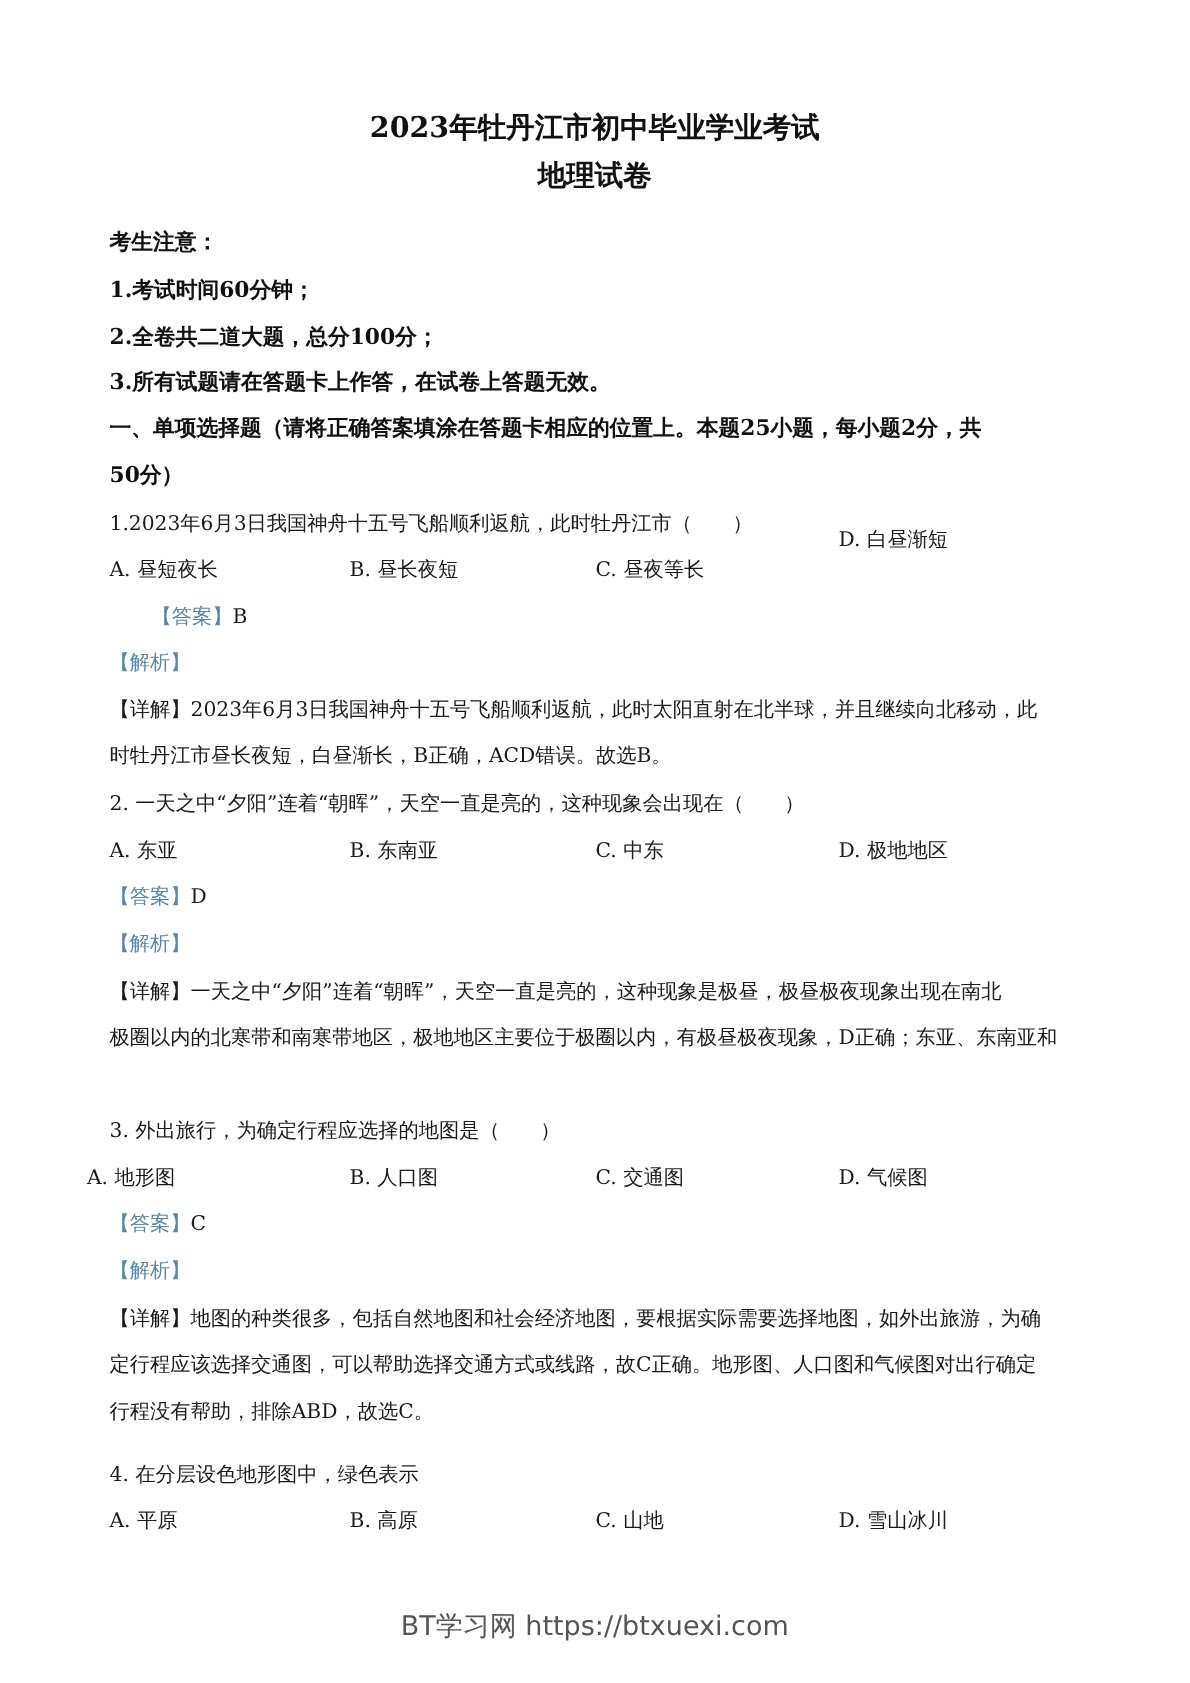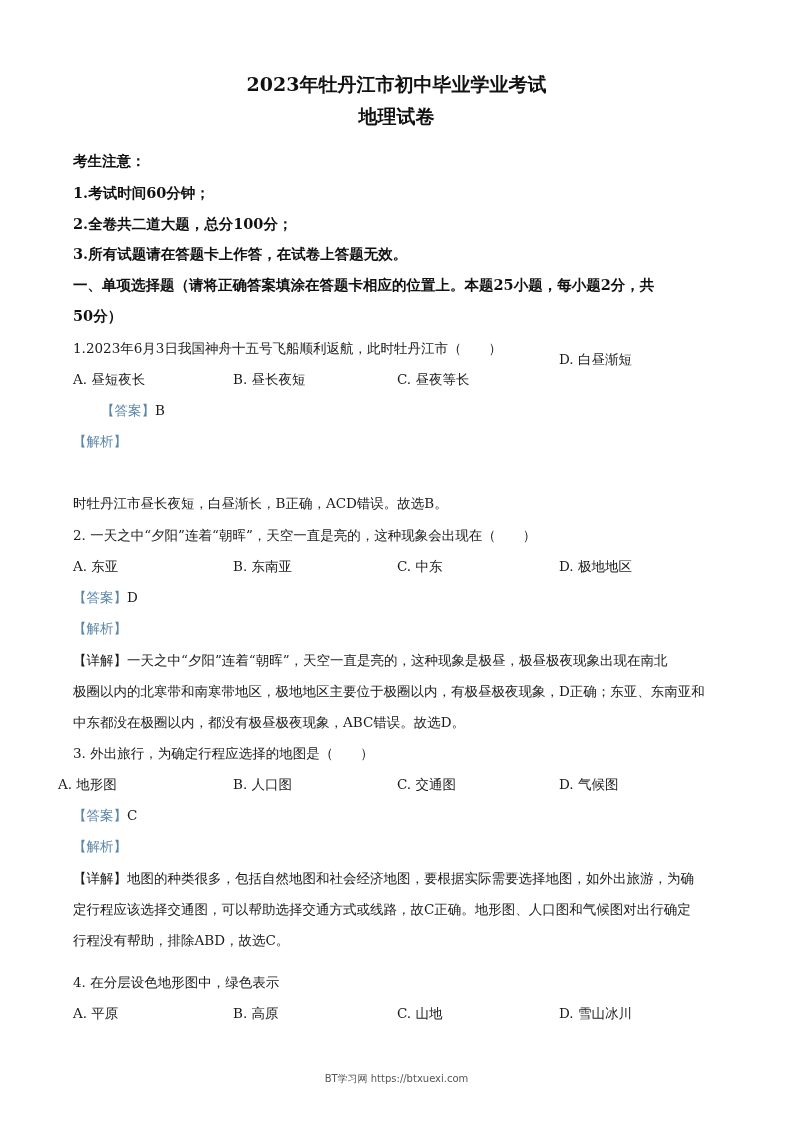--- a/index.html
+++ b/index.html
@@ -6,21 +6,21 @@
     body { width: 793px; height: 1122px; position: relative; overflow: hidden;
            font-family: "DejaVu Serif", "Liberation Serif", serif; color: #111; }
     .page { position: absolute; left: 0; top: 0; width: 661px; height: 1122px; }
     .title { position: absolute; left: 0; width: 793px; text-align: center;
              font-weight: bold; font-size: 19px; color: #111; }
     .line { position: absolute; left: 73px; font-size: 13.5px; white-space: nowrap; color: #1a1a1a; }
     .bold { font-weight: bold; font-size: 14.5px; color: #111; }
     .opt { position: absolute; font-size: 13.5px; white-space: nowrap; color: #1a1a1a; }
     .label { color: #5a86a8; }
     .footer { position: absolute; left: 0; width: 793px; top: 1072px; text-align: center;
-              font-family: "DejaVu Sans", "Liberation Sans", sans-serif; font-size: 10px; color: #555; }
+              font-family: "DejaVu Sans", "Liberation Sans", sans-serif; font-size: 18px; color: #555; }
   </style>
 </head>
 <body>
 
 <div class="page">
 
   <div class="title" style="top:72px;">2023年牡丹江市初中毕业学业考试</div>
   <div class="title" style="top:104px;">地理试卷</div>
 
   <div class="line bold" style="top:152px;">考生注意：</div>
@@ -32,36 +32,38 @@
 
   <div class="line" style="top:340px;">1.2023年6月3日我国神舟十五号飞船顺利返航，此时牡丹江市（　　）</div>
   <div class="opt" style="top:371px;left:73px;">A. 昼短夜长</div>
   <div class="opt" style="top:371px;left:233px;">B. 昼长夜短</div>
   <div class="opt" style="top:371px;left:397px;">C. 昼夜等长</div>
   <div class="opt" style="top:351px;left:559px;">D. 白昼渐短</div>
   <div class="line" style="top:402px;margin-left:28px;">
     <span class="label">【答案】</span><span>B</span>
   </div>
   <div class="line label" style="top:433px;">【解析】</div>
+  <div class="line" style="top:464px;">
+    <span>【详解】</span><span>2023年6月3日我国神舟十五号飞船顺利返航，此时太阳直射在北半球，并且继续向北移动，此</span>
+  </div>
   <div class="line" style="top:495px;">时牡丹江市昼长夜短，白昼渐长，B正确，ACD错误。故选B。</div>
 
   <div class="line" style="top:527px;">2. 一天之中“夕阳”连着“朝晖”，天空一直是亮的，这种现象会出现在（　　）</div>
   <div class="opt" style="top:558px;left:73px;">A. 东亚</div>
   <div class="opt" style="top:558px;left:233px;">B. 东南亚</div>
   <div class="opt" style="top:558px;left:397px;">C. 中东</div>
   <div class="opt" style="top:558px;left:559px;">D. 极地地区</div>
   <div class="line" style="top:589px;">
     <span class="label">【答案】</span><span>D</span>
   </div>
   <div class="line label" style="top:620px;">【解析】</div>
   <div class="line" style="top:652px;">
     <span>【详解】</span><span>一天之中“夕阳”连着“朝晖”，天空一直是亮的，这种现象是极昼，极昼极夜现象出现在南北</span>
   </div>
   <div class="line" style="top:683px;">极圈以内的北寒带和南寒带地区，极地地区主要位于极圈以内，有极昼极夜现象，D正确；东亚、东南亚和</div>
-  <div class="line" style="top:714px;">中东都没在极圈以内，都没有极昼极夜现象，ABC错误。故选D。</div>
 
   <div class="line" style="top:745px;">3. 外出旅行，为确定行程应选择的地图是（　　）</div>
   <div class="opt" style="top:776px;left:58px;">A. 地形图</div>
   <div class="opt" style="top:776px;left:233px;">B. 人口图</div>
   <div class="opt" style="top:776px;left:397px;">C. 交通图</div>
   <div class="opt" style="top:776px;left:559px;">D. 气候图</div>
   <div class="line" style="top:807px;">
     <span class="label">【答案】</span><span>C</span>
   </div>
   <div class="line label" style="top:838px;">【解析】</div>

